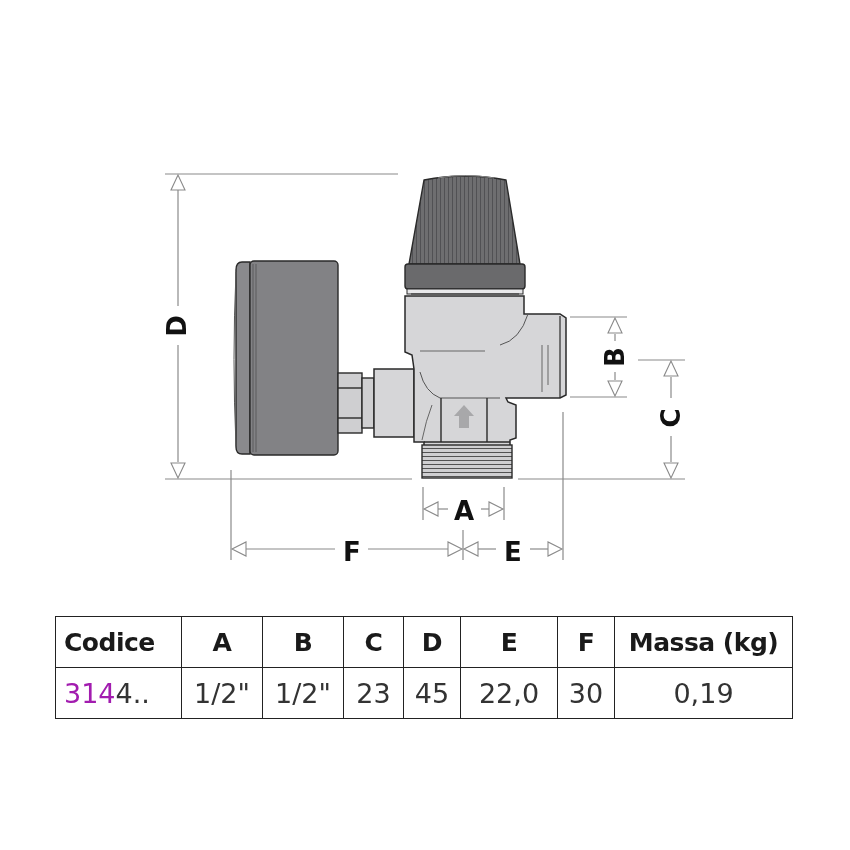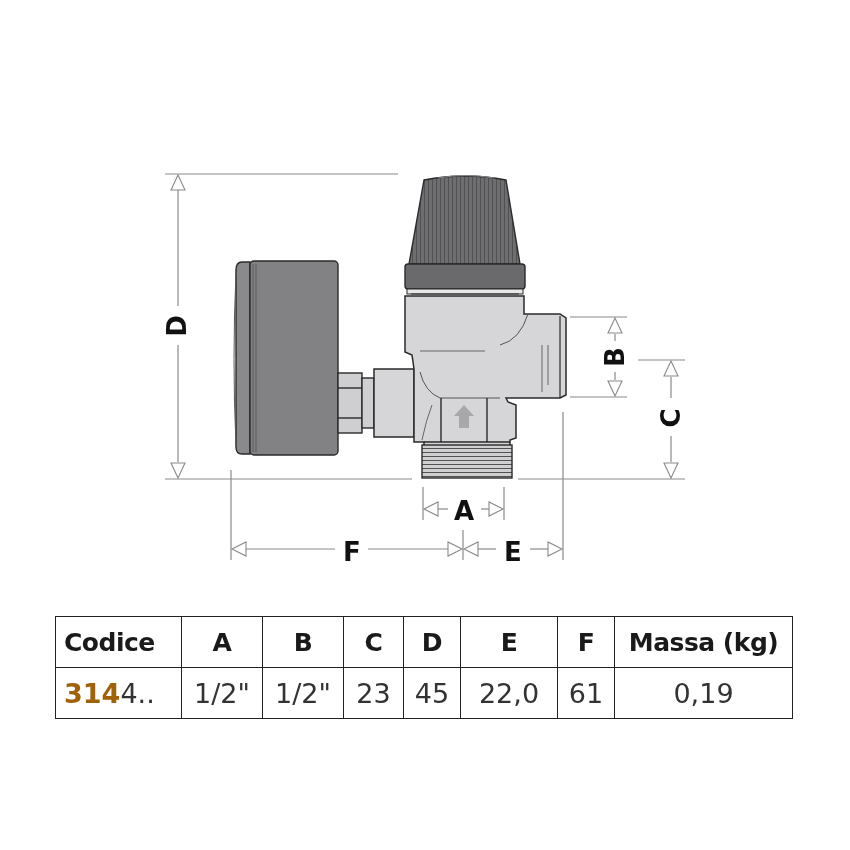--- a/index.html
+++ b/index.html
@@ -11,21 +11,21 @@
       border-collapse:collapse; table-layout:fixed;
       font-family:"DejaVu Sans", sans-serif; color:#1a1a1a;
     }
     #spec td, #spec th {
       border:1.6px solid #222; padding:0; height:50px; text-align:center;
       white-space:nowrap; overflow:hidden;
     }
     #spec th { font-weight:bold; font-size:25px; letter-spacing:-0.5px; }
     #spec td { font-weight:normal; font-size:27px; font-family:"DejaVu Sans", sans-serif; color:#333; }
     #spec td.code { text-align:left; padding-left:8px; }
-    #spec td.code b { font-weight:bold; color:#a16207; }
+    #spec td.code b { font-weight:normal; color:#a21caf; }
     #spec th.first { text-align:left; padding-left:8px; }
   </style>
 </head>
 <body>
 
 <svg id="drawing" viewBox="0 0 850 600" xmlns="http://www.w3.org/2000/svg">
   <defs>
     <pattern id="ribs" width="4" height="10" patternUnits="userSpaceOnUse">
       <rect width="4" height="10" fill="#6e6e70"></rect>
       <line x1="0.5" y1="0" x2="0.5" y2="10" stroke="#4a4a4c" stroke-width="0.8"></line>
@@ -174,17 +174,17 @@
     <th>F</th>
     <th>Massa (kg)</th>
   </tr>
   <tr>
     <td class="code"><b>314</b><span>4..</span></td>
     <td>1/2"</td>
     <td>1/2"</td>
     <td>23</td>
     <td>45</td>
     <td>22,0</td>
-    <td>61</td>
+    <td>30</td>
     <td>0,19</td>
   </tr>
 </tbody>
   </table>
 
 </body></html>

